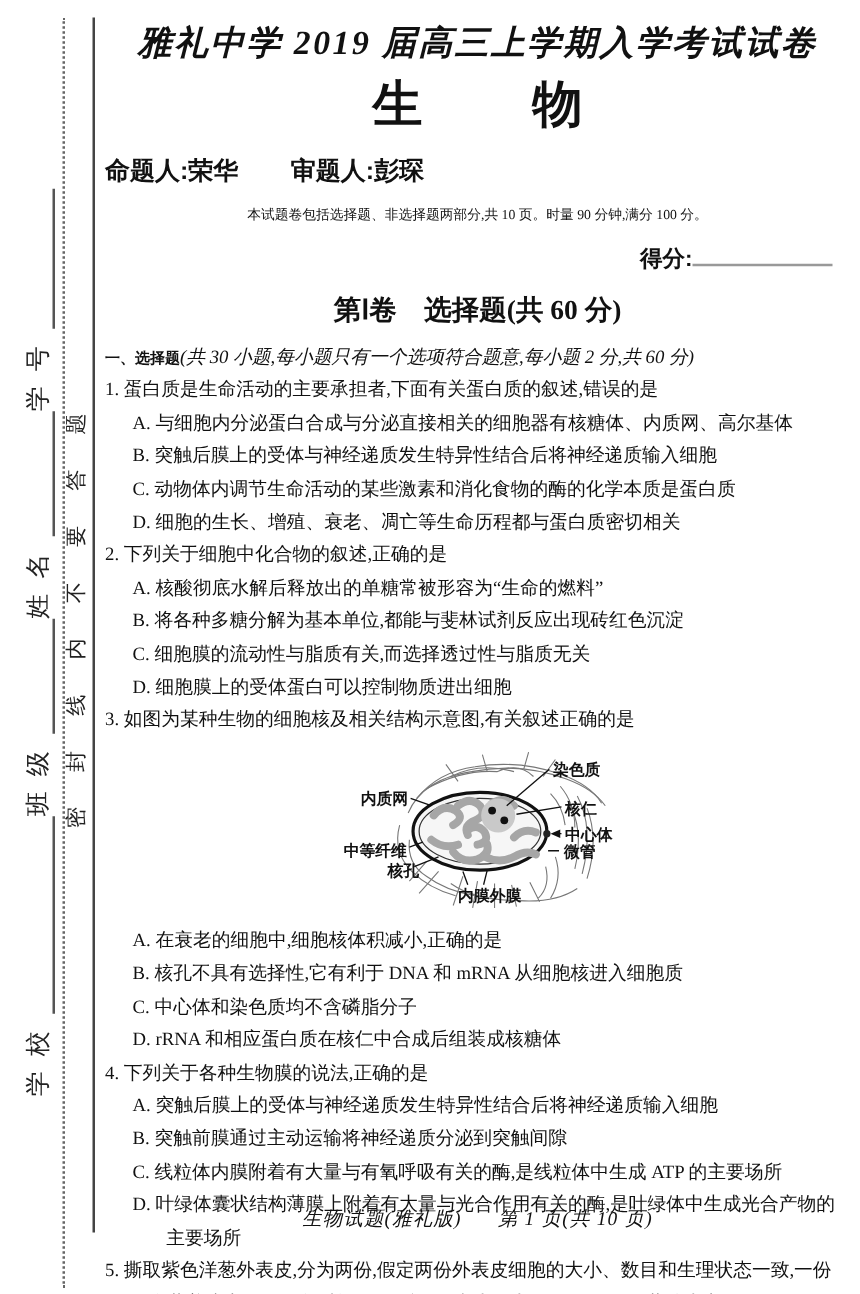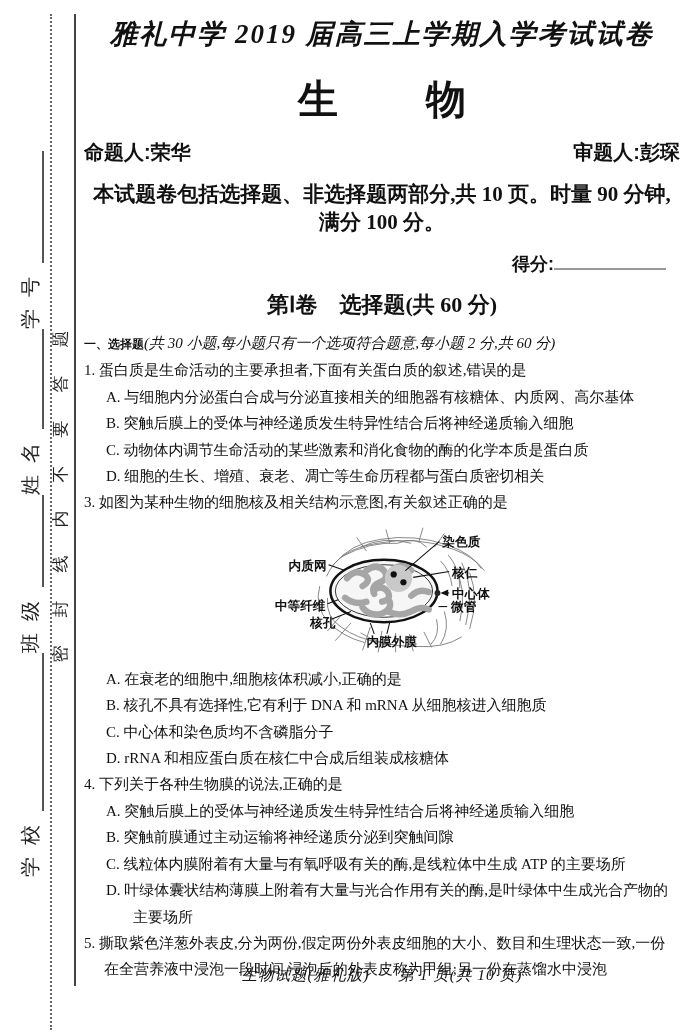--- a/index.html
+++ b/index.html
@@ -25,24 +25,24 @@
     justify-content:center; }
   .strip-seal .sealtext { letter-spacing:28px; margin-left:70px; }
 
   
   .content { position:absolute; left:84px; top:12px; width:596px; }
 
   .doc-title { text-align:center; font-size:27px; font-weight:bold;
     font-style:italic; letter-spacing:2px; margin-top:4px; }
   .subject { text-align:center; font-size:40px; font-weight:bold;
     font-family:"Liberation Sans", sans-serif; letter-spacing:2.2em;
-    text-indent:2.2em; margin-top:20px; }
-  .people { display:flex; justify-content:space-between; gap:58px; margin-top:12px;
+    text-indent:2.2em; margin-top:4px; }
+  .people { display:flex; justify-content:flex-start; gap:42px; margin-top:12px;
     font-family:"Liberation Sans", sans-serif; font-weight:bold; font-size:20px; }
-  .instructions { text-align:center; font-size:21px; margin-top:14px;font-weight:bold; }
+  .instructions { text-align:center; font-size:11px; margin-top:14px; }
   .score-row { text-align:right; padding-right:14px; margin-top:16px;
     font-family:"Liberation Sans", sans-serif; font-weight:bold; font-size:18px; }
   .score-blank { display:inline-block; width:112px; height:18px;
     border-bottom:2px solid #999; }
 
   .part-title { text-align:center; font-size:22px; font-weight:bold;
     margin-top:14px; margin-bottom:10px;
     font-family:"Liberation Sans", sans-serif; }
   .part-title .note { font-family:Liberation Serif, serif; }
 
@@ -112,20 +112,29 @@
     <div>
       <div class="stem"><span>1.</span> <span>蛋白质是生命活动的主要承担者,下面有关蛋白质的叙述,错误的是</span></div>
       <div class="opts">
         <div class="opt">A. 与细胞内分泌蛋白合成与分泌直接相关的细胞器有核糖体、内质网、高尔基体</div>
         <div class="opt">B. 突触后膜上的受体与神经递质发生特异性结合后将神经递质输入细胞</div>
         <div class="opt">C. 动物体内调节生命活动的某些激素和消化食物的酶的化学本质是蛋白质</div>
         <div class="opt">D. 细胞的生长、增殖、衰老、凋亡等生命历程都与蛋白质密切相关</div>
       </div>
     </div>
 
+    <div>
+      <div class="stem"><span>2.</span> <span>下列关于细胞中化合物的叙述,正确的是</span></div>
+      <div class="opts">
+        <div class="opt">A. 核酸彻底水解后释放出的单糖常被形容为“生命的燃料”</div>
+        <div class="opt">B. 将各种多糖分解为基本单位,都能与斐林试剂反应出现砖红色沉淀</div>
+        <div class="opt">C. 细胞膜的流动性与脂质有关,而选择透过性与脂质无关</div>
+        <div class="opt">D. 细胞膜上的受体蛋白可以控制物质进出细胞</div>
+      </div>
+    </div>
 
     <div>
       <div class="stem"><span>3.</span> <span>如图为某种生物的细胞核及相关结构示意图,有关叙述正确的是</span></div>
 
       <div class="figure-wrap">
         <svg viewBox="0 0 300 150" width="310" height="146">
           <g stroke="#777" stroke-width="0.9" fill="none">
             <path d="M62,48 q18,-22 48,-26 q35,-6 70,6 q25,9 34,24"></path>
             <path d="M55,60 q12,-28 52,-34 q40,-8 78,6 q22,8 32,22"></path>
             <path d="M70,40 q30,-16 58,-14 q18,-8 30,4 M90,30 q24,-12 52,-4"></path>

